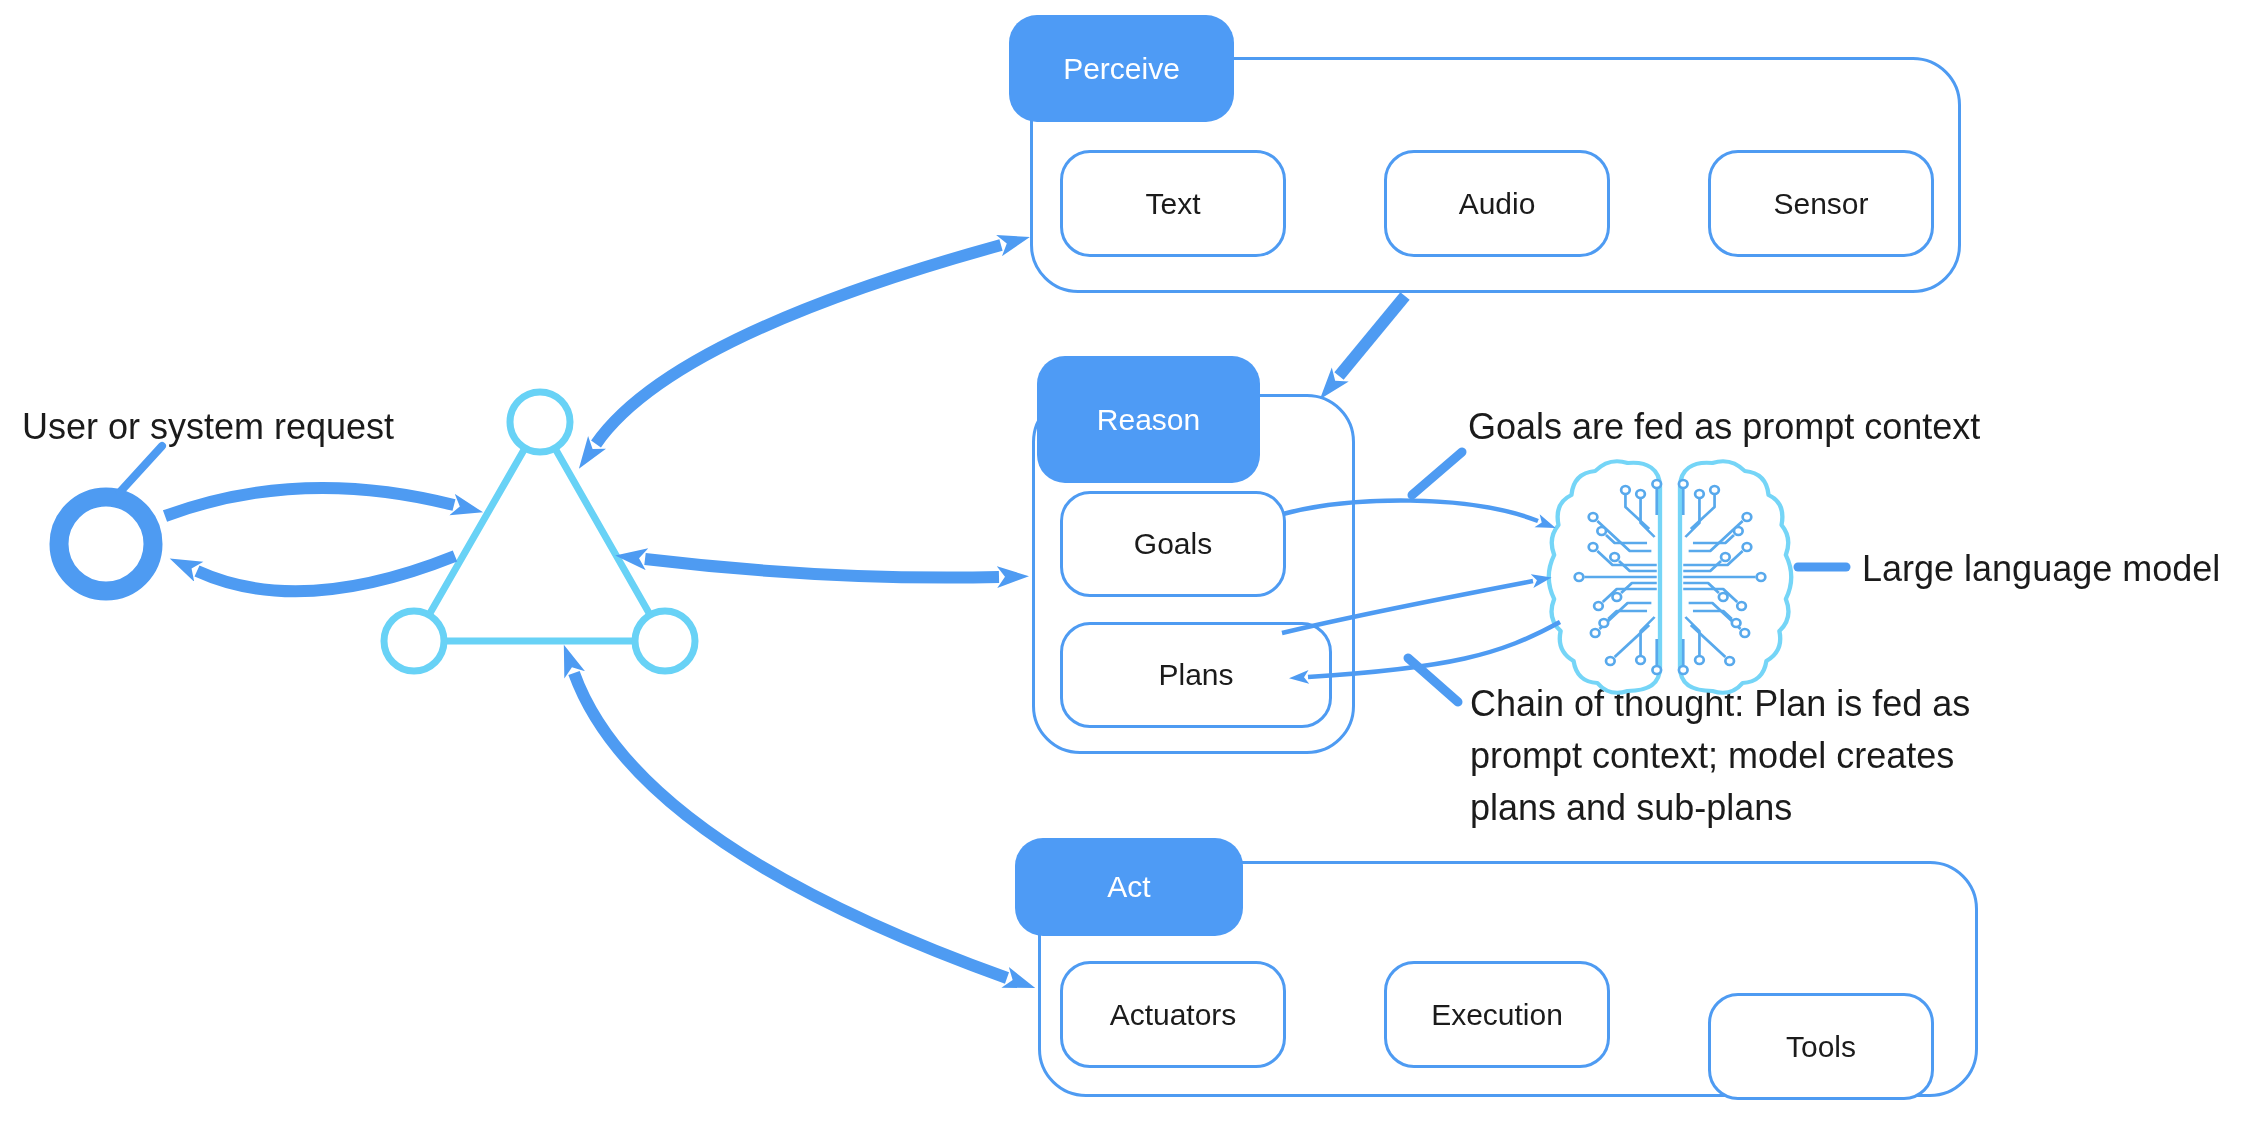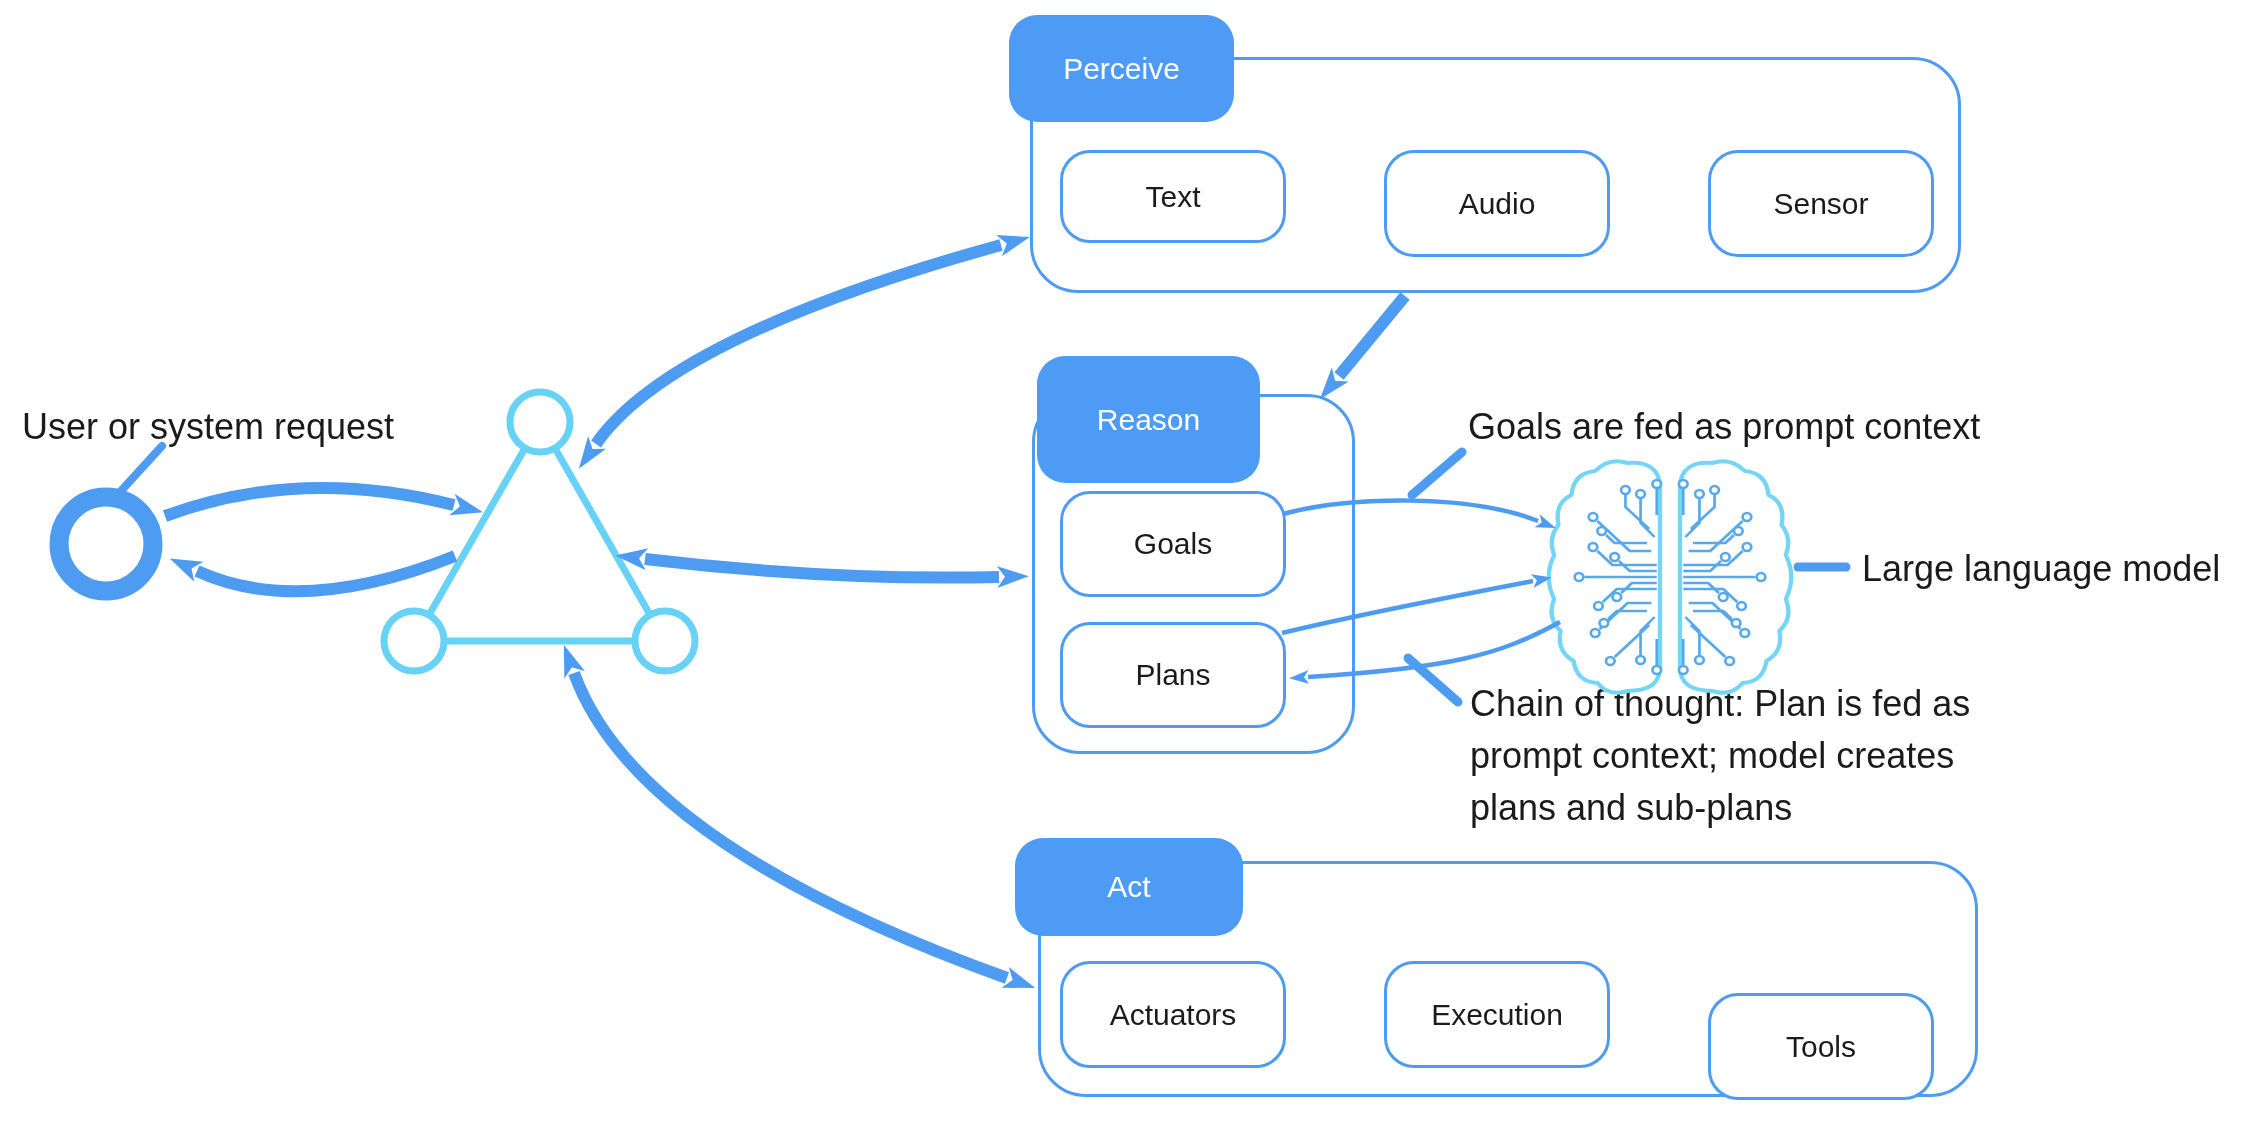--- a/index.html
+++ b/index.html
@@ -29,38 +29,38 @@
 </style>
 </head>
 <body>
 
 <div id="canvas">
 
   <div class="container" style="left:1030px;top:57px;width:931px;height:236px;"></div>
   <div class="tab" style="left:1009px;top:15px;width:225px;height:107px;">
     <span>Perceive</span>
   </div>
-  <div class="node-box" style="left:1060px;top:150px;width:226px;height:93px;">
+  <div class="node-box" style="left:1060px;top:150px;width:226px;height:107px;">
     <span>Text</span>
   </div>
   <div class="node-box" style="left:1384px;top:150px;width:226px;height:107px;">
     <span>Audio</span>
   </div>
   <div class="node-box" style="left:1708px;top:150px;width:226px;height:107px;">
     <span>Sensor</span>
   </div>
 
   <div class="container" style="left:1032px;top:394px;width:323px;height:360px;"></div>
   <div class="tab" style="left:1009px;top:356px;width:223px;height:127px;margin-left:28px;">
     <span>Reason</span>
   </div>
   <div class="node-box" style="left:1060px;top:491px;width:226px;height:106px;">
     <span>Goals</span>
   </div>
-  <div class="node-box" style="left:1060px;top:622px;width:226px;height:106px;">
+  <div class="node-box" style="left:1060px;top:622px;width:272px;height:106px;">
     <span>Plans</span>
   </div>
 
   <div class="container" style="left:1038px;top:861px;width:940px;height:236px;"></div>
   <div class="tab" style="left:1015px;top:838px;width:228px;height:98px;">
     <span>Act</span>
   </div>
   <div class="node-box" style="left:1060px;top:961px;width:226px;height:107px;">
     <span>Actuators</span>
   </div>

